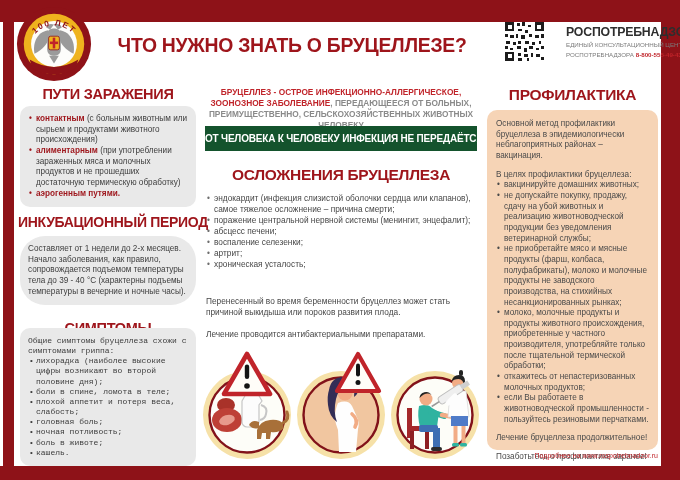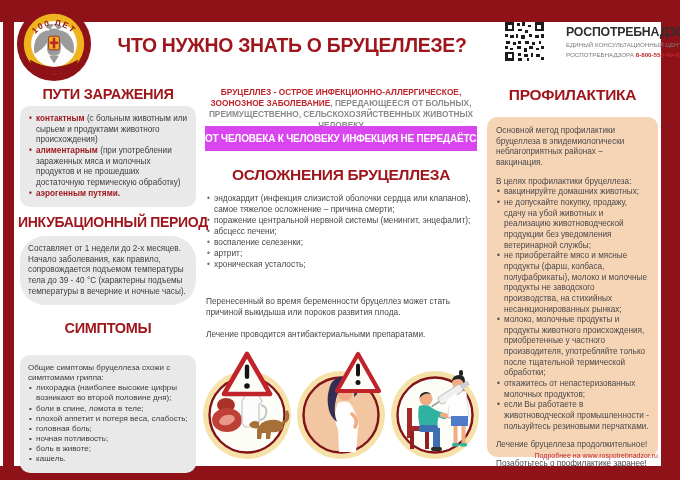--- a/index.html
+++ b/index.html
@@ -42,38 +42,38 @@
   .redlead li::before { color:#9E151B; font-weight:bold; }
   .lead { color:#9E151B; font-weight:bold; }
 
   
   #def { position:absolute; left:200px; top:87px; width:282px; text-align:center;
          font-size:8.3px; font-weight:bold; line-height:1.32; }
   .def-red  { color:#C0242A; }
   .def-gray { color:#8A8A8A; }
   #banner {
     position:absolute; left:205px; top:126px; width:272px; height:25px;
-    background:#d946ef; color:#fff; font-weight:bold; font-size:10px;
+    background:#14532d; color:#fff; font-weight:bold; font-size:10px;
     text-align:center; line-height:25px; letter-spacing:-0.2px; white-space:nowrap;
   }
   #comp-list { position:absolute; left:206px; top:193px; width:272px;
                font-size:8.3px; line-height:1.32; color:#474747; }
   #comp-list li::before { color:#6e6e6e; }
   .center-note { position:absolute; left:206px; width:270px; font-size:8.3px;
                  line-height:1.32; color:#474747; }
 
   #pics { position:absolute; left:200px; top:348px; width:282px;
           display:flex; justify-content:center; gap:2px; }
   #pics svg { width:92px; height:114px; }
 
   
   #box-prof {
     position:absolute; left:487px; top:110px; width:171px; height:340px;
     background:#F6D4B6; border-radius:10px; padding:9px 9px;
-    font-size:8.2px; line-height:1.3; color:#4a4a4a;margin-top:7px;
+    font-size:8.2px; line-height:1.3; color:#4a4a4a;
   }
   #box-prof .sp { margin-top:8px; }
   #footer-note { position:absolute; left:440px; top:452px; width:218px;
                  text-align:right; font-size:7px; color:#C0242A; }
 </style>
 </head>
 <body>
 
 <div id="page">
 
@@ -162,21 +162,21 @@
       <li><span class="lead">контактным</span><span> (с больным животным или сырьем и продуктами животного происхождения)</span></li>
       <li><span class="lead">алиментарным</span><span> (при употреблении зараженных мяса и молочных продуктов и не прошедших достаточную термическую обработку)</span></li>
       <li><span class="lead">аэрогенным путями.</span><span></span></li>
     </ul>
   </div>
 
   <div class="sec-h" style="left:18px;top:214px;width:180px;font-size:14px;">ИНКУБАЦИОННЫЙ ПЕРИОД</div>
   <div class="graybox" style="left:20px;top:236px;width:176px;border-radius:25px;">Составляет от 1 недели до 2-х месяцев. Начало заболевания, как правило, сопровождается подъемом температуры тела до 39 - 40 °C (характерны подъемы температуры в вечерние и ночные часы).</div>
 
   <div class="sec-h" style="left:20px;top:320px;width:176px;font-size:14.5px;">СИМПТОМЫ</div>
-  <div class="graybox" style="left:20px;top:355px;width:176px;font-size:8px;line-height:1.27;">
+  <div class="graybox" style="left:20px;top:328px;width:176px;font-size:8px;line-height:1.27;font-family:Liberation Mono, monospace;">
     <div>Общие симптомы бруцеллеза схожи с симптомами гриппа:</div>
     <ul class="blist">
       <li>лихорадка (наиболее высокие цифры возникают во второй половине дня);</li>
       <li>боли в спине, ломота в теле;</li>
       <li>плохой аппетит и потеря веса, слабость;</li>
       <li>головная боль;</li>
       <li>ночная потливость;</li>
       <li>боль в животе;</li>
       <li>кашель.</li>
     </ul>

